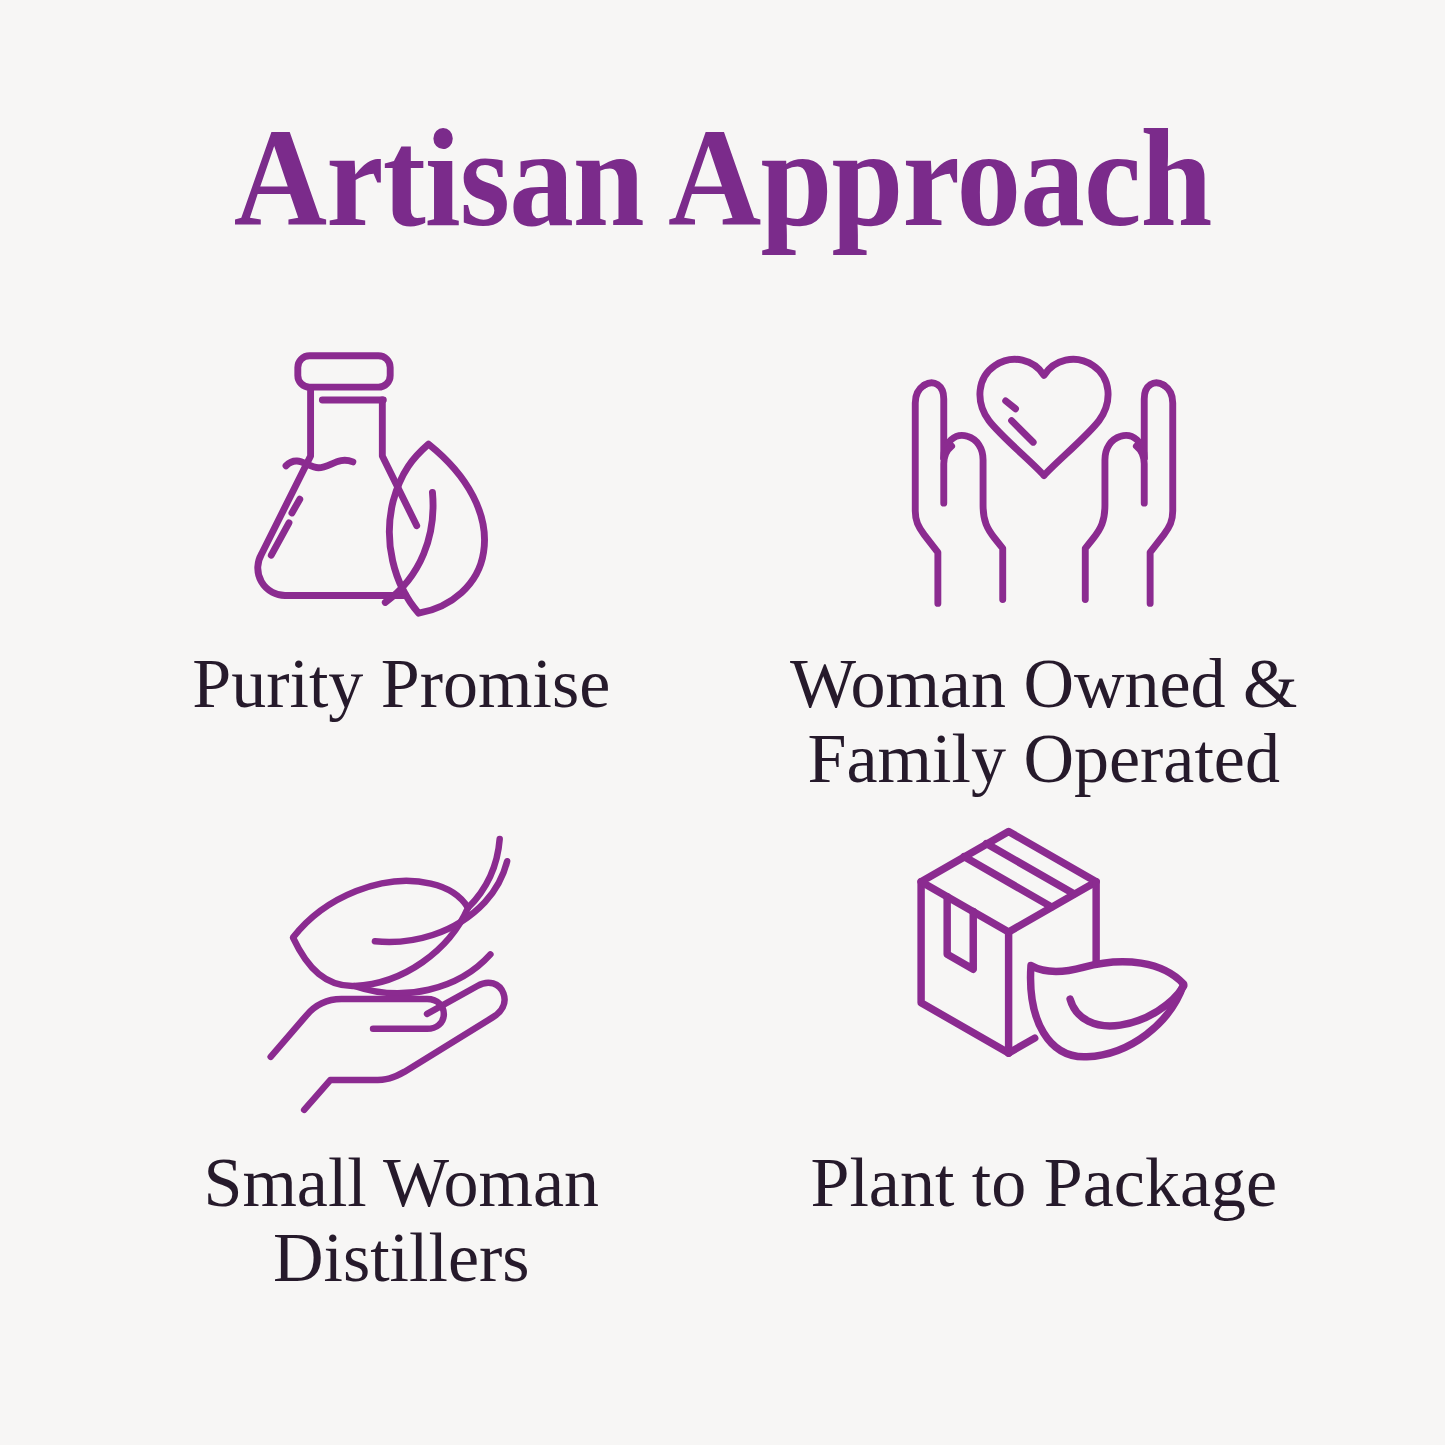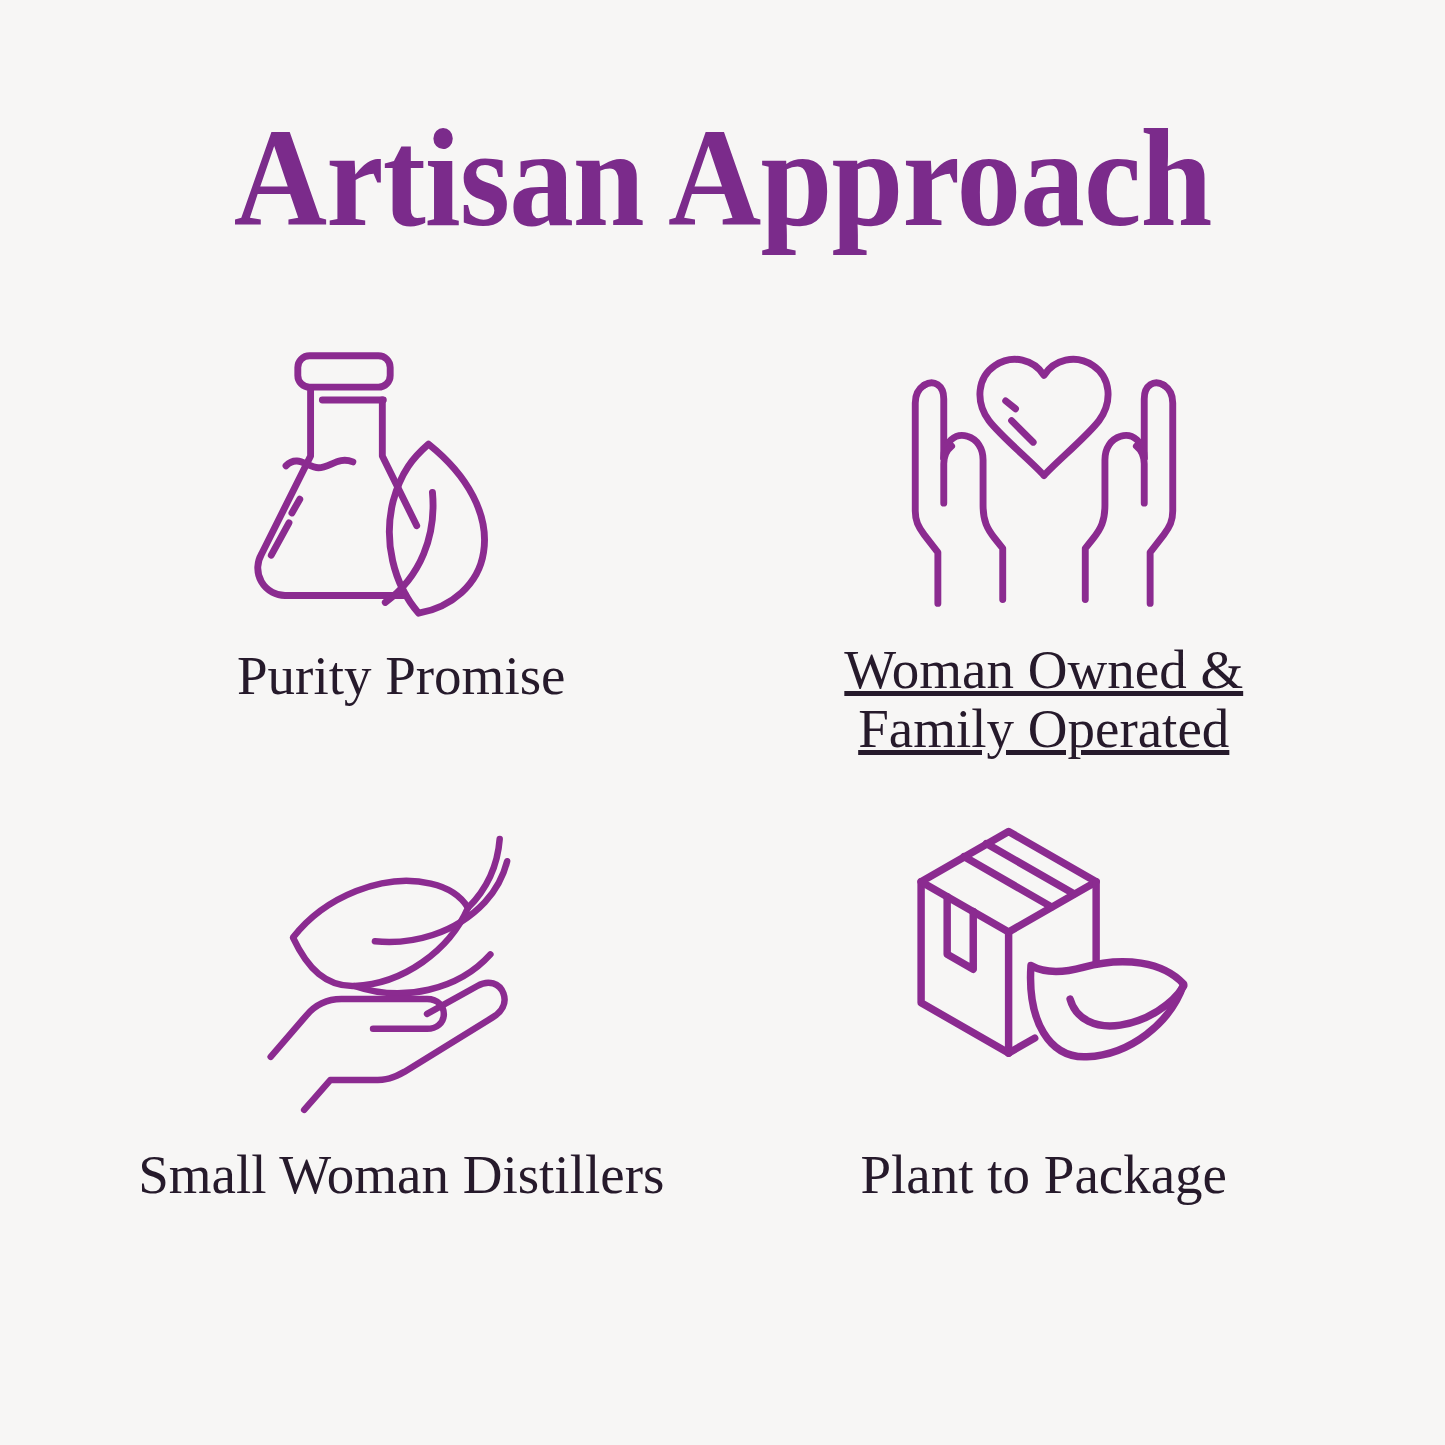--- a/index.html
+++ b/index.html
@@ -73,33 +73,33 @@
     width: 100%;
     height: 100%;
     overflow: visible;
   }
 
   .feature-label {
     margin-top: 18px;
     color: #261a2b;
     font-family: "Liberation Serif", "DejaVu Serif", serif;
     font-weight: 400;
-    font-size: 55px;
+    font-size: 70px;
     line-height: 1.07;
     text-align: center;
     white-space: pre-line;
     letter-spacing: 0px;
   }
 
   
   .cell-1 .feature-icon { height: 285px; }
   .cell-1 .feature-label { margin-top: 22px; }
 
   .cell-2 .feature-icon { height: 285px; }
-  .cell-2 .feature-label { margin-top: 16px; text-decoration: underline; }
+  .cell-2 .feature-label { margin-top: 22px; }
 
   .cell-3 .feature-icon { height: 270px; margin-top: 14px; }
   .cell-3 .feature-label { margin-top: 52px; }
 
   .cell-4 .feature-icon { height: 270px; margin-top: 14px; }
   .cell-4 .feature-label { margin-top: 52px; text-align: center; }
 
   .ico-stroke {
     fill: none;
     stroke: #8b2b90;

